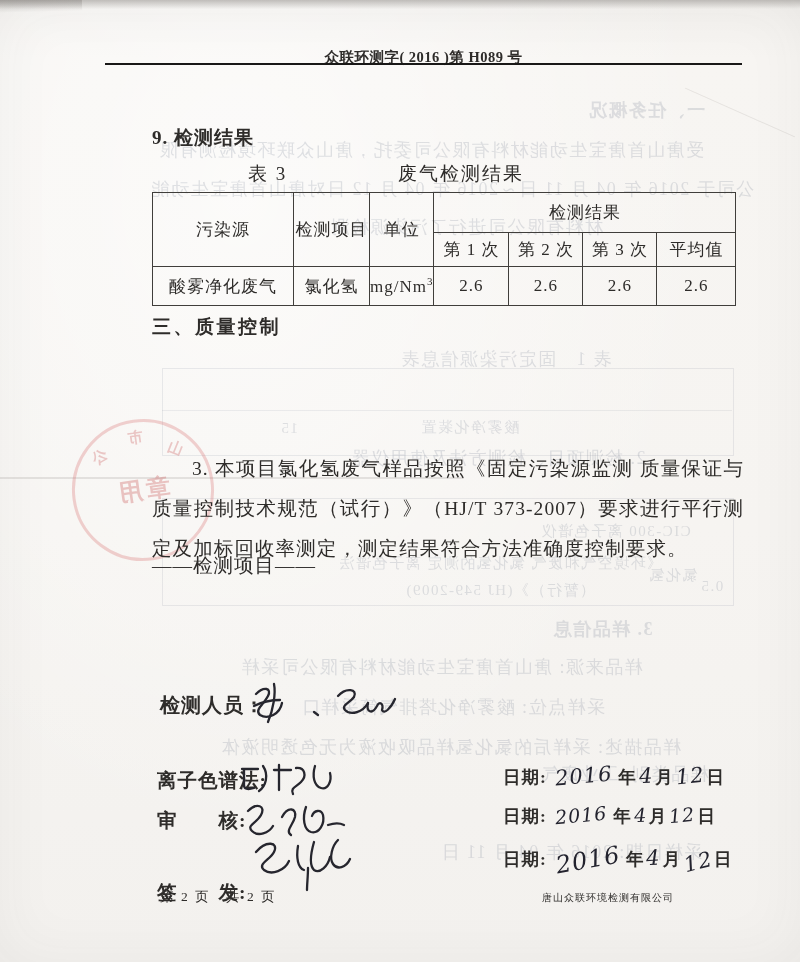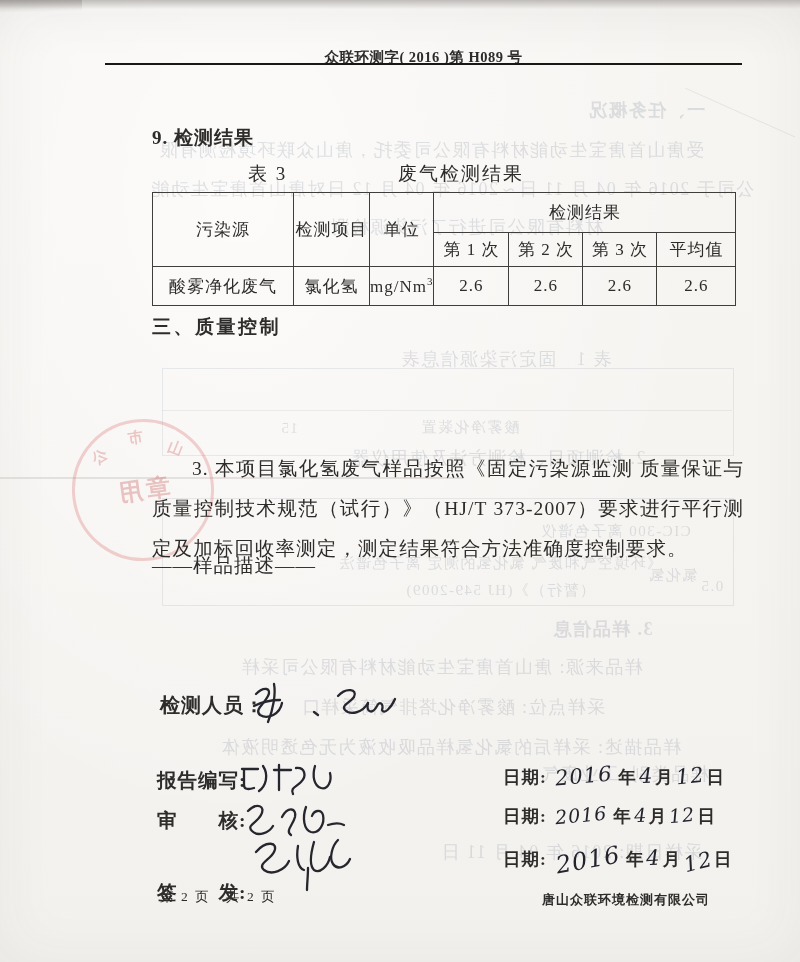--- a/index.html
+++ b/index.html
@@ -88,21 +88,21 @@
   .hw.dy{margin:0 2px;transform:rotate(-6deg);}
   .d2 .hw{font-size:19px;}
   .d3 .hw.yr{font-size:24px;transform:rotate(-10deg) translateY(3px);}
   .d3 .hw.dy{transform:rotate(-14deg) translateY(4px);}
 
   .sig{position:absolute;}
   .sig path{fill:none;stroke:#26262e;stroke-width:2.3;
     stroke-linecap:round;stroke-linejoin:round;}
 
   .footer-left{left:160px;top:888px;font-size:13.5px;letter-spacing:2px;}
-  .footer-right{left:542px;top:891px;font-size:13px;font-weight:bold;letter-spacing:1px;text-align:right;}
+  .footer-right{left:542px;top:891px;font-size:10px;font-weight:normal;letter-spacing:1px;text-align:right;}
 </style>
 </head>
 <body>
 
 <div class="page">
 
   <div class="edge-top"></div>
   <div class="edge-corner"></div>
   <div class="crease"></div>
   <div class="crease2"></div>
@@ -177,33 +177,33 @@
       <td>2.6</td>
       <td>2.6</td>
       <td>2.6</td>
       <td>2.6</td>
     </tr>
   </tbody>
     </table>
 
   <div class="abs sec3">三、质量控制</div>
   <div class="para qc3">3. 本项目氯化氢废气样品按照《固定污染源监测 质量保证与质量控制技术规范（试行）》（HJ/T 373-2007）要求进行平行测定及加标回收率测定，测定结果符合方法准确度控制要求。</div>
-  <div class="abs blanknote">——样品描述——</div>
+  <div class="abs blanknote">——检测项目——</div>
 
   <div class="abs sign-label tester-label">检测人员：</div>
   <svg class="sig" style="left:242px;top:672px" width="170" height="62" viewBox="0 0 170 62">
     <path d="M14,22 C22,14 30,16 26,24 C22,32 12,38 18,43 C26,48 38,42 40,31"></path>
     <path d="M32,12 C34,22 31,38 26,50"></path>
     <path d="M12,34 C20,30 30,28 38,28"></path>
     <path d="M72,40 l4,3"></path>
     <path d="M96,24 C104,15 116,17 112,25 C108,31 99,33 103,38 C109,44 121,40 126,31"></path>
     <path d="M126,31 C124,40 130,43 135,34 C137,29 142,31 140,38 C142,43 149,36 153,27"></path>
   </svg>
 
-  <div class="abs sign-label writer-label">报告编写:</div>
+  <div class="abs sign-label writer-label">离子色谱法:</div>
   <svg class="sig" style="left:236px;top:757px" width="105" height="42" viewBox="0 0 105 42">
     <path d="M6,12 h16 M8,12 v16 q0,6 10,3"></path>
     <path d="M27,9 c6,9 3,20 -4,25"></path>
     <path d="M38,13 h17 M43,8 v25"></path>
     <path d="M60,11 c9,-1 11,8 5,14 c-5,5 -11,6 -8,12"></path>
     <path d="M79,9 c-3,10 -1,20 6,22 c7,2 11,-7 9,-15"></path>
   </svg>
 
   <div class="abs sign-label reviewer-label">审　　核:</div>
   <svg class="sig" style="left:238px;top:795px" width="115" height="46" viewBox="0 0 115 46">

